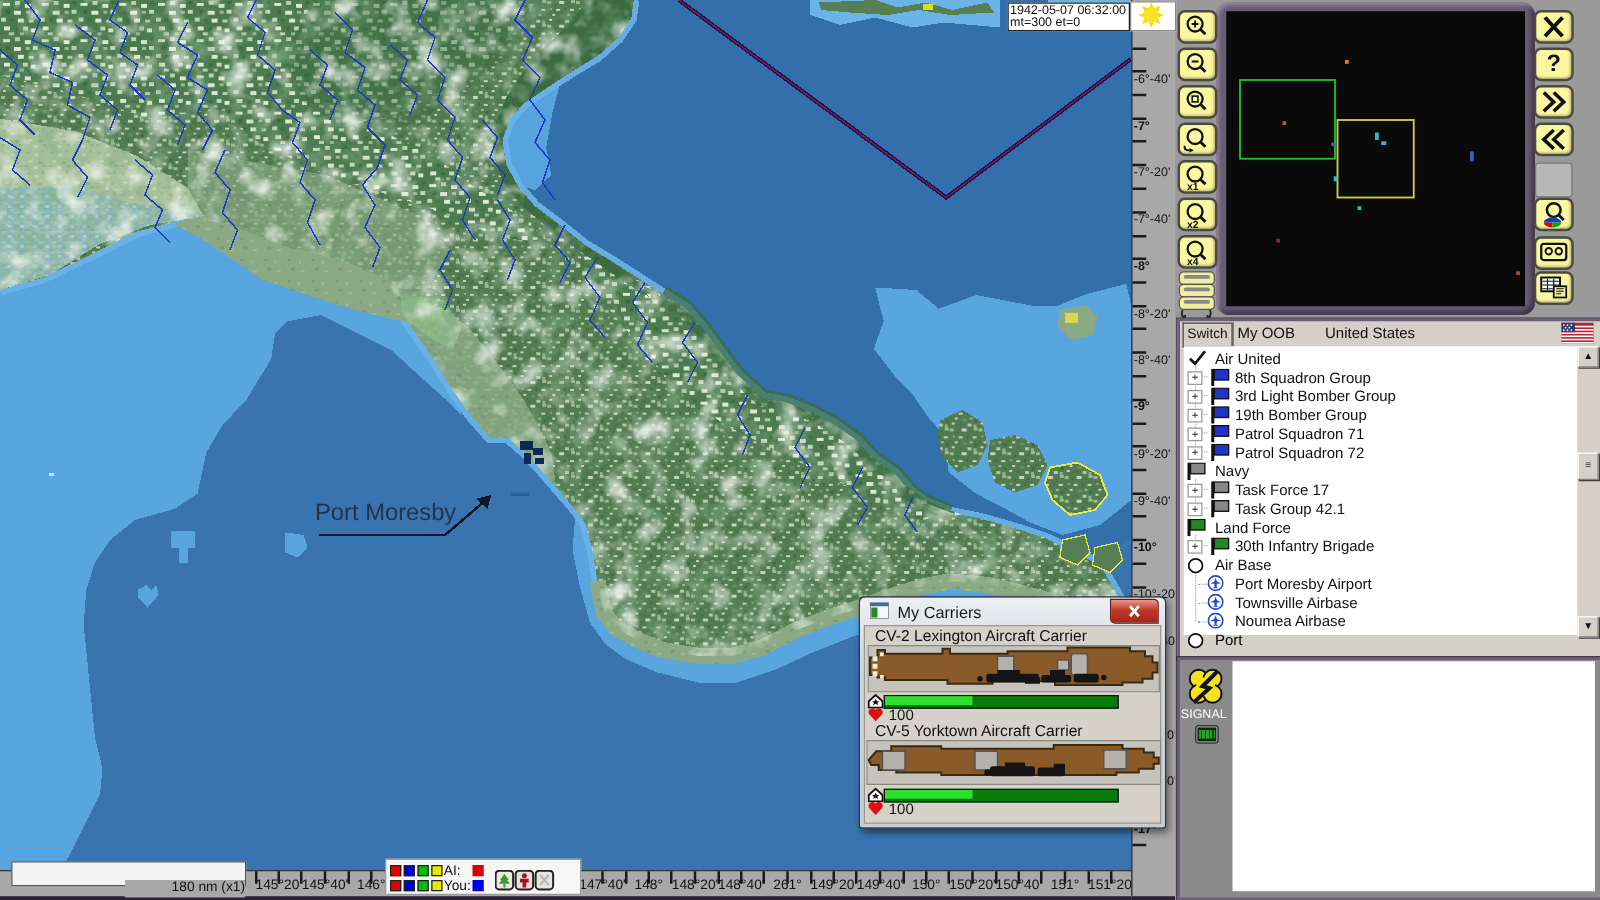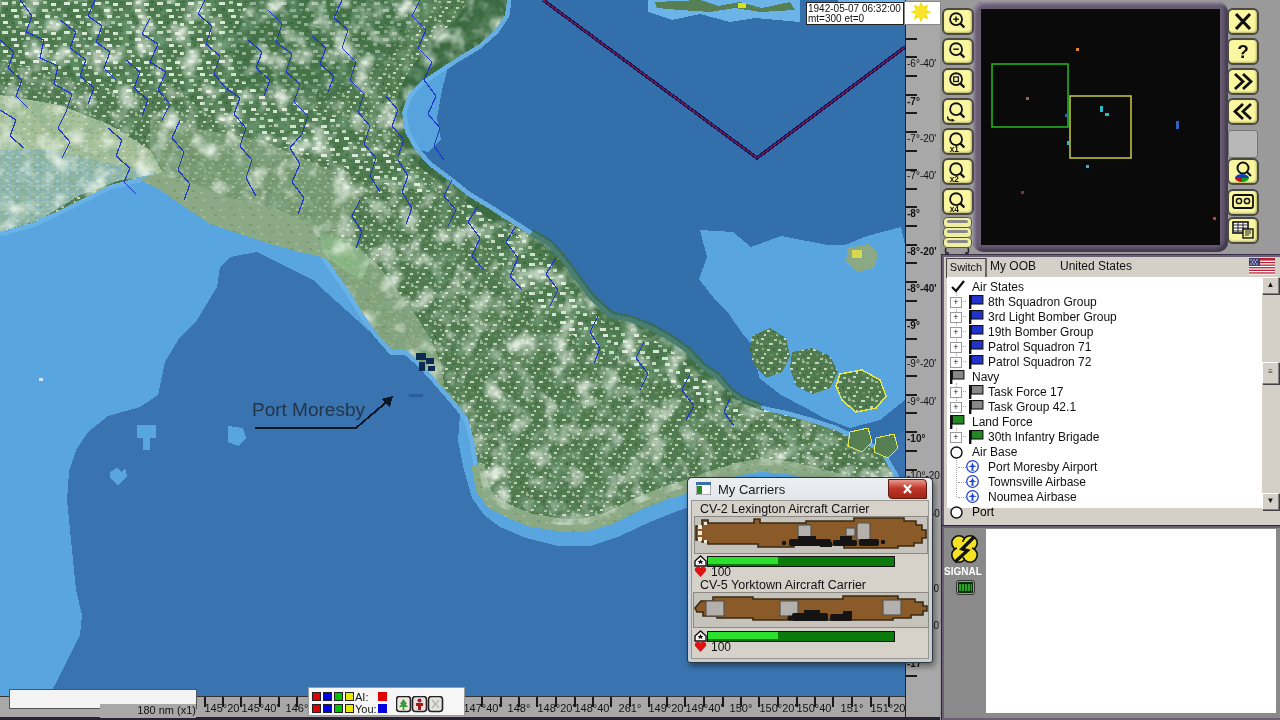--- a/index.html
+++ b/index.html
@@ -303,22 +303,22 @@
 <div class="abs" style="left:906px;top:600px;width:11px;height:2px;background:#1a1a1a"></div>
 <div class="abs" style="left:906px;top:619px;width:11px;height:2px;background:#1a1a1a"></div>
 <div class="abs" style="left:906px;top:638px;width:11px;height:2px;background:#1a1a1a"></div>
 <div class="abs" style="left:906px;top:656px;width:11px;height:2px;background:#1a1a1a"></div>
 <div class="abs" style="left:906px;top:675px;width:11px;height:2px;background:#1a1a1a"></div>
 <div class="abs" style="left:907px;top:58px;width:21px;font-size:10px;font-weight:normal;color:#111">-6°-40'</div>
 <div class="abs" style="left:907px;top:96px;width:33px;font-size:10px;font-weight:bold;color:#111">-7°</div>
 <div class="abs" style="left:907px;top:133px;width:33px;font-size:10px;font-weight:normal;color:#111">-7°-20'</div>
 <div class="abs" style="left:907px;top:170px;width:33px;font-size:10px;font-weight:normal;color:#111">-7°-40'</div>
 <div class="abs" style="left:907px;top:208px;width:33px;font-size:10px;font-weight:bold;color:#111">-8°</div>
-<div class="abs" style="left:907px;top:246px;width:33px;font-size:10px;font-weight:bold;color:#111">-8°-20'</div>
-<div class="abs" style="left:907px;top:283px;width:33px;font-size:10px;font-weight:bold;color:#111">-8°-40'</div>
+<div class="abs" style="left:907px;top:246px;width:33px;font-size:10px;font-weight:normal;color:#111">-8°-20'</div>
+<div class="abs" style="left:907px;top:283px;width:33px;font-size:10px;font-weight:normal;color:#111">-8°-40'</div>
 <div class="abs" style="left:907px;top:320px;width:33px;font-size:10px;font-weight:bold;color:#111">-9°</div>
 <div class="abs" style="left:907px;top:358px;width:33px;font-size:10px;font-weight:normal;color:#111">-9°-20'</div>
 <div class="abs" style="left:907px;top:396px;width:33px;font-size:10px;font-weight:normal;color:#111">-9°-40'</div>
 <div class="abs" style="left:907px;top:433px;width:33px;font-size:10px;font-weight:bold;color:#111">-10°</div>
 <div class="abs" style="left:907px;top:470px;width:33px;font-size:10px;font-weight:normal;color:#111">-10°-20'</div>
 <div class="abs" style="left:907px;top:508px;width:33px;font-size:10px;font-weight:normal;color:#111">-10°-40'</div>
 <div class="abs" style="left:907px;top:546px;width:33px;font-size:10px;font-weight:bold;color:#111">-11°</div>
 <div class="abs" style="left:907px;top:583px;width:33px;font-size:10px;font-weight:normal;color:#111">-11°-20'</div>
 <div class="abs" style="left:907px;top:620px;width:33px;font-size:10px;font-weight:normal;color:#111">-11°-40'</div>
 <div class="abs" style="left:907px;top:658px;width:33px;font-size:10px;font-weight:bold;color:#111">-17°</div>
@@ -460,21 +460,21 @@
 <div class="abs" style="left:958px;top:361px;width:8px;height:0;border-top:1px dotted #a8a8a8"></div>
 <div class="abs" style="left:958px;top:391px;width:8px;height:0;border-top:1px dotted #a8a8a8"></div>
 <div class="abs" style="left:958px;top:406px;width:8px;height:0;border-top:1px dotted #a8a8a8"></div>
 <div class="abs" style="left:958px;top:436px;width:8px;height:0;border-top:1px dotted #a8a8a8"></div>
 <div class="abs" style="left:958px;top:467px;width:8px;height:0;border-top:1px dotted #a8a8a8"></div>
 <div class="abs" style="left:958px;top:482px;width:8px;height:0;border-top:1px dotted #a8a8a8"></div>
 <div class="abs" style="left:958px;top:497px;width:8px;height:0;border-top:1px dotted #a8a8a8"></div>
 <svg class="abs" style="left:950px;top:280px" width="16" height="13">
       <path d="M2 7 L6 11 L14 1" fill="none" stroke="#111" stroke-width="2.2"></path>
     </svg>
-    <div class="abs" style="left:972px;top:280px;font-size:12px;color:#111;white-space:nowrap">Air States</div>
+    <div class="abs" style="left:972px;top:280px;font-size:12px;color:#111;white-space:nowrap">Air United</div>
 <div class="abs" style="left:950px;top:297px;width:10px;height:9px;border:1px solid #999;background:#fff;font-size:9px;line-height:8px;text-align:center;color:#222">+</div>
     <svg class="abs" style="left:968px;top:295px" width="17" height="14">
       <rect x="1" y="0" width="2.4" height="14" fill="#111"></rect>
       <rect x="3.4" y="0.5" width="11.5" height="8.5" fill="#2233cc" stroke="#111" stroke-width="1.1"></rect>
     </svg>
     <div class="abs" style="left:988px;top:295px;font-size:12px;color:#111;white-space:nowrap">8th Squadron Group</div>
 <div class="abs" style="left:950px;top:312px;width:10px;height:9px;border:1px solid #999;background:#fff;font-size:9px;line-height:8px;text-align:center;color:#222">+</div>
     <svg class="abs" style="left:968px;top:310px" width="17" height="14">
       <rect x="1" y="0" width="2.4" height="14" fill="#111"></rect>
       <rect x="3.4" y="0.5" width="11.5" height="8.5" fill="#2233cc" stroke="#111" stroke-width="1.1"></rect>
@@ -555,21 +555,21 @@
 <svg class="abs" style="left:949px;top:534px" width="31" height="32" viewBox="0 0 31 32">
 <g fill="#f5e321" stroke="#111" stroke-width="1.6">
 <circle cx="10" cy="9" r="7.2"></circle>
         <circle cx="21" cy="9" r="7.2"></circle>
         <circle cx="10" cy="21" r="7.2"></circle>
         <circle cx="21" cy="21" r="7.2"></circle>
 </g>
 <rect x="8" y="8" width="15" height="15" fill="#f5e321"></rect>
 <path d="M25 3 L13 15 L18.5 16.5 L6 28" stroke="#111" stroke-width="3.2" fill="none"></path>
 </svg>
-<div class="abs" style="left:941px;top:566px;width:44px;font-size:10px;font-weight:bold;color:#fff;text-align:center">SIGNAL</div>
+<div class="abs" style="left:941px;top:566px;width:44px;font-size:10px;font-weight:normal;color:#fff;text-align:center">SIGNAL</div>
 <div class="abs" style="left:957px;top:581px;width:15px;height:11px;background:#0a2a0a;border:1px solid #999;outline:1px solid #333;border-radius:2px">
       <div style="margin:2px 1px;height:7px;background:repeating-linear-gradient(90deg,#2aa02a 0 2px,#0a4a0a 2px 3px)"></div>
     </div>
 
 <div class="abs" style="left:806px;top:2px;width:96px;height:21px;background:#fff;border:1px solid #222;font-size:10px;line-height:10px;color:#111;padding:0">
       <div style="margin:1px 0 0 1px">1942-05-07 06:32:00</div>
       <div style="margin:0 0 0 1px">mt=300 et=0</div>
     </div>
 <div class="abs" style="left:904px;top:1px;width:35px;height:22px;background:#fff;border:1px solid #888"></div>
 <svg class="abs" style="left:908px;top:1px" width="26" height="22" viewBox="0 0 26 22">

